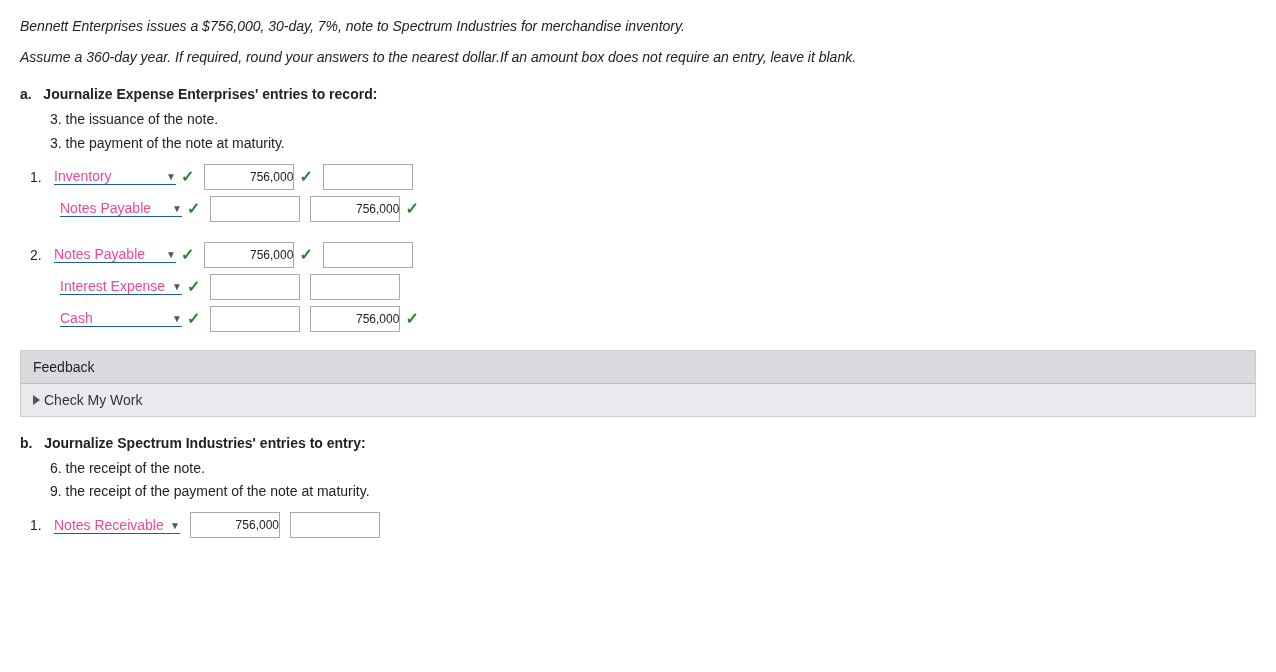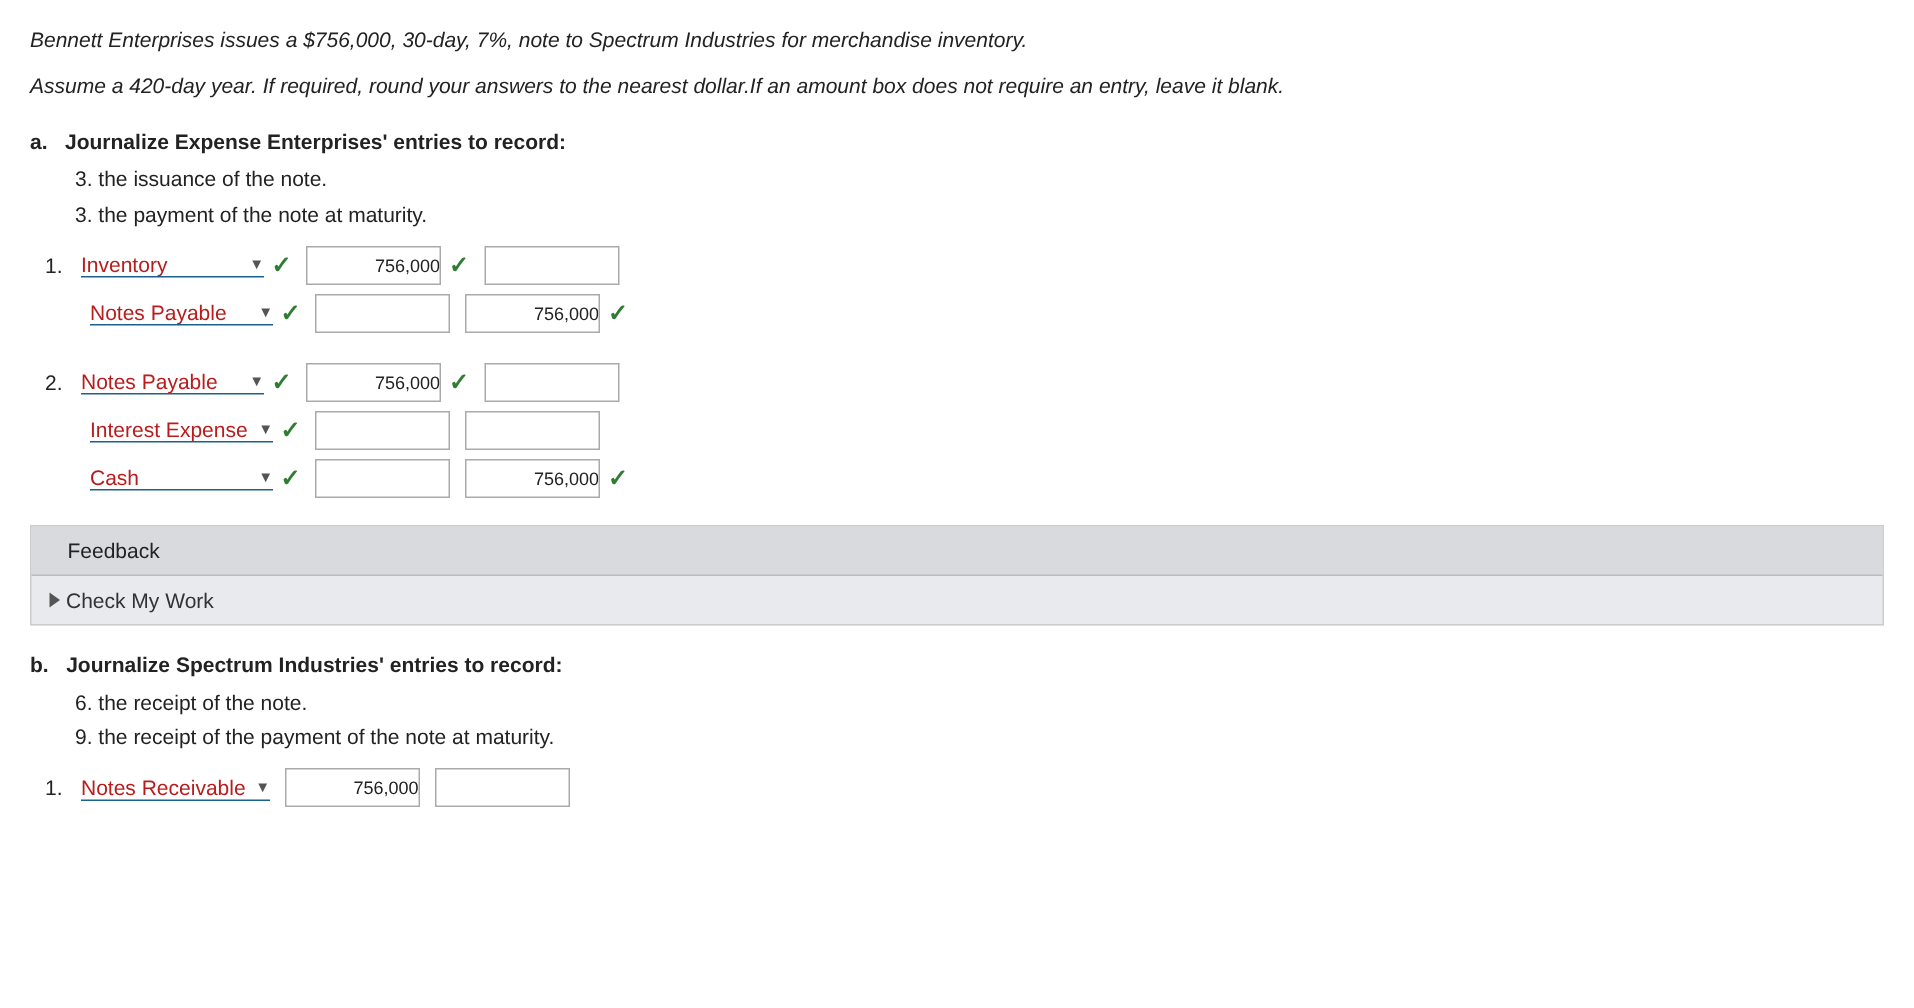--- a/index.html
+++ b/index.html
@@ -41,21 +41,21 @@
     .account-select-wrapper {
       position: relative;
       display: inline-flex;
       align-items: center;
     }
     .account-select {
       appearance: none;
       -webkit-appearance: none;
       border: none;
       border-bottom: 1px solid #1a6090;
-      color: #b91c1c;
+      color: #ec4899;
       font-size: 14px;
       background: transparent;
       padding-right: 16px;
       cursor: pointer;
       outline: none;
       min-width: 120px;
     }
     .chevron-icon {
       position: absolute;
       right: 0;
@@ -86,21 +86,21 @@
       margin-right: 4px;
       font-size: 14px;
     }
     .feedback-box {
       border: 1px solid #ccc;
       background: #e8eaed;
       margin-top: 18px;
       margin-bottom: 18px;
     }
     .feedback-header {
-      padding: 8px 24px;
+      padding: 8px 12px;
       font-size: 14px;
       background: #d8dadd;
       border-bottom: 1px solid #bbb;
     }
     .feedback-body {
       padding: 8px 12px;
       font-size: 14px;
       color: #333;
     }
     .check-work-link {
@@ -116,21 +116,21 @@
       height: 0;
       border-top: 5px solid transparent;
       border-bottom: 5px solid transparent;
       border-left: 7px solid #555;
     }
   </style>
 </head>
 <body>
 
 <p class="intro-text">Bennett Enterprises issues a $756,000, 30-day, 7%, note to Spectrum Industries for merchandise inventory.</p>
-<p class="intro-text">Assume a 420-day year. If required, round your answers to the nearest dollar.If an amount box does not require an entry, leave it blank.</p>
+<p class="intro-text">Assume a 360-day year. If required, round your answers to the nearest dollar.If an amount box does not require an entry, leave it blank.</p>
 
 <p class="section-label">
   <span>a.</span>
   &nbsp;
   <span>Journalize Expense Enterprises' entries to record:</span>
 </p>
 <div class="sub-list">
   <div>3. the issuance of the note.</div>
   <div>3. the payment of the note at maturity.</div>
 </div>
@@ -228,21 +228,21 @@
     <div class="check-work-link">
       <span class="triangle-icon"></span>
       <span>Check My Work</span>
     </div>
   </div>
 </div>
 
 <p class="section-label">
   <span>b.</span>
   &nbsp;
-  <span>Journalize Spectrum Industries' entries to record:</span>
+  <span>Journalize Spectrum Industries' entries to entry:</span>
 </p>
 <div class="sub-list">
   <div>6. the receipt of the note.</div>
   <div>9. the receipt of the payment of the note at maturity.</div>
 </div>
 
 <div class="journal-area">
   <div class="journal-row">
     <span class="row-num">1.</span>
     <div class="account-select-wrapper">

